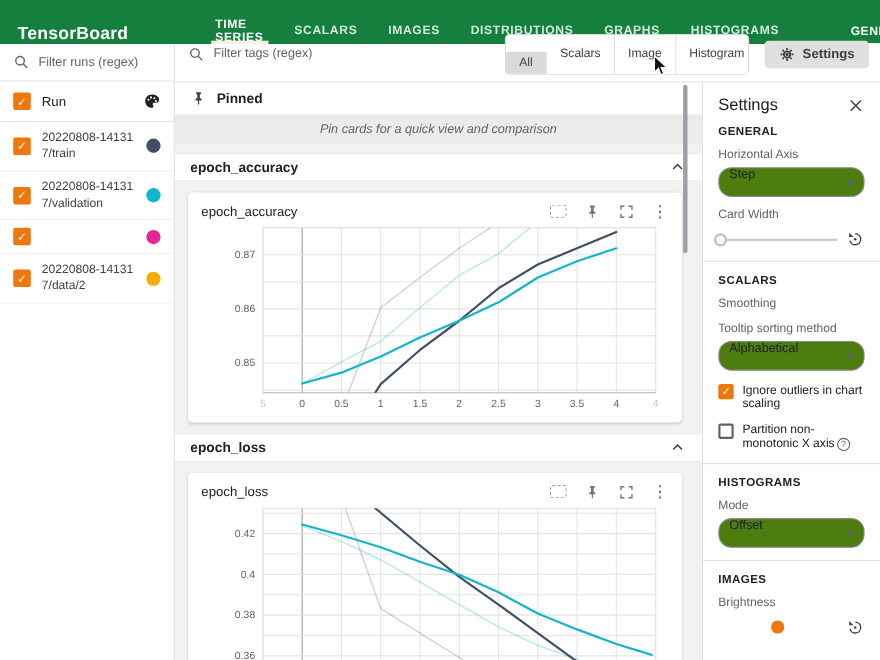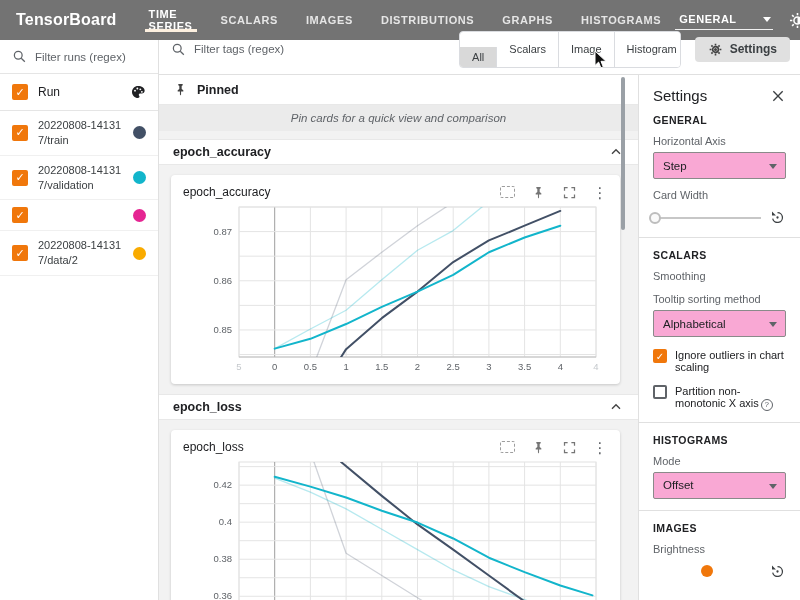--- a/index.html
+++ b/index.html
@@ -1,21 +1,21 @@
 <!DOCTYPE html>
 <html><head>
 <meta charset="utf-8">
 <style>
   * { margin:0; padding:0; box-sizing:border-box; }
   html,body { width:800px; height:600px; overflow:hidden; background:#fff;
     font-family:"Liberation Sans","DejaVu Sans",sans-serif; }
   .app { width:800px; height:600px; display:flex; flex-direction:column; position:relative; }
 
   
-  .header { height:40px; background:#737373; display:flex; align-items:center; color:#fff; flex:0 0 40px; }
+  .header { height:40px; background:#15803d; display:flex; align-items:flex-end; color:#fff; flex:0 0 40px;gap:47px; }
   .brand { font-size:16px; font-weight:bold; letter-spacing:.2px; padding:0 18px 0 16px; display:flex; align-items:center; }
   .tabs { display:flex; align-items:stretch; }
   .tab { position:relative; display:flex; align-items:center; padding:0 14px; font-size:11px; font-weight:bold;
          letter-spacing:.6px; color:rgba(255,255,255,.82); cursor:pointer; text-transform:uppercase; }
   .tab.active { color:#fff; }
   .tab.active::after { content:""; position:absolute; left:10px; right:10px; bottom:0; height:3px; background:#fdf0e0; }
   .header-right { margin-left:auto; display:flex; align-items:center; gap:15px; padding-right:14px; }
   .status-select { display:flex; align-items:center; gap:26px; border-bottom:1px solid rgba(255,255,255,.9);
                    padding:3px 2px 4px 4px; font-size:11px; font-weight:bold; letter-spacing:.5px; cursor:pointer; }
   .caret-down-white { width:0; height:0; border-left:4px solid transparent; border-right:4px solid transparent; border-top:5px solid #fff; }
@@ -86,22 +86,22 @@
 
   
   .settings-panel { width:162px; flex:0 0 162px; background:#fff; border-left:1px solid #e0e0e0;
                     padding:12px 14px; overflow:hidden; font-size:11px; }
   .sp-title-row { display:flex; align-items:center; margin-bottom:10px; }
   .sp-title { font-size:15px; color:#202124; }
   .sp-close { margin-left:auto; width:16px; height:16px; color:#3c4043; cursor:pointer; }
   .sp-divider { height:1px; background:#e0e0e0; margin:11px -14px; }
   .sp-section-label { font-size:10.5px; font-weight:bold; color:#202124; letter-spacing:.4px; margin:2px 0 9px; }
   .sp-field-label { font-size:11px; color:#5f6368; margin-bottom:5px; display:flex; align-items:center; gap:4px; }
-  .sp-select { position:relative; border:1px solid #8a8a8a; border-radius:2px; height:27px; display:flex; align-items:center;
-               padding:0 22px 0 9px; font-size:11.5px; color:#202124; margin-bottom:10px; cursor:pointer; background:#f9a8d4; }
+  .sp-select { position:relative; border:1px solid #8a8a8a; border-radius:12px; height:27px; display:flex; 
+               padding:0 22px 0 9px; font-size:11.5px; color:#202124; margin-bottom:10px; cursor:pointer; background:#4d7c0f; }
   .sp-select .sel-caret { position:absolute; right:8px; top:11px; width:0; height:0;
                border-left:4px solid transparent; border-right:4px solid transparent; border-top:5px solid #5f6368; }
   .slider-row { display:flex; align-items:center; gap:8px; margin:8px 0 4px; }
   .slider { position:relative; flex:1; height:14px; cursor:pointer; }
   .slider .track { position:absolute; left:0; right:0; top:6px; height:2px; background:#c7c7c7; }
   .slider .fill { position:absolute; left:0; top:6px; height:2px; background:#f0770b; }
   .slider .knob { position:absolute; top:1px; width:12px; height:12px; border-radius:50%; background:#f0770b; }
   .slider .knob.hollow { background:#fafafa; border:2px solid #bdbdbd; }
   .reset-icon { width:17px; height:17px; color:#3c4043; flex:0 0 17px; cursor:pointer; }
   .num-input { width:46px; height:26px; border:1px solid #8a8a8a; border-radius:4px; font-size:11.5px; color:#202124;

